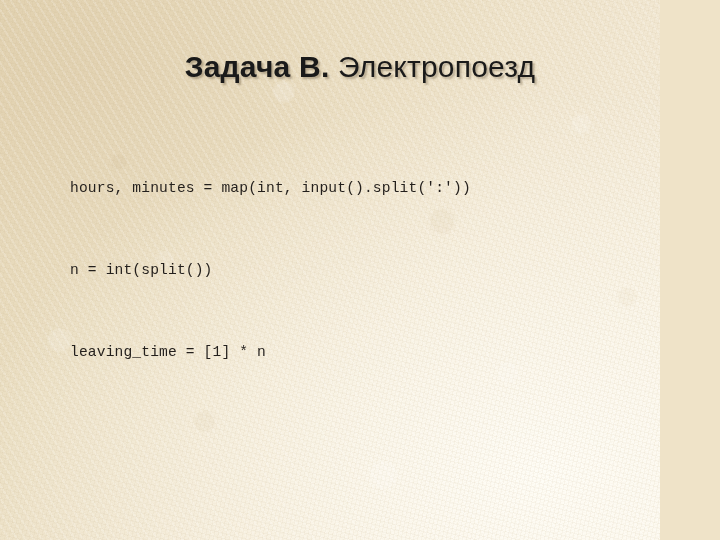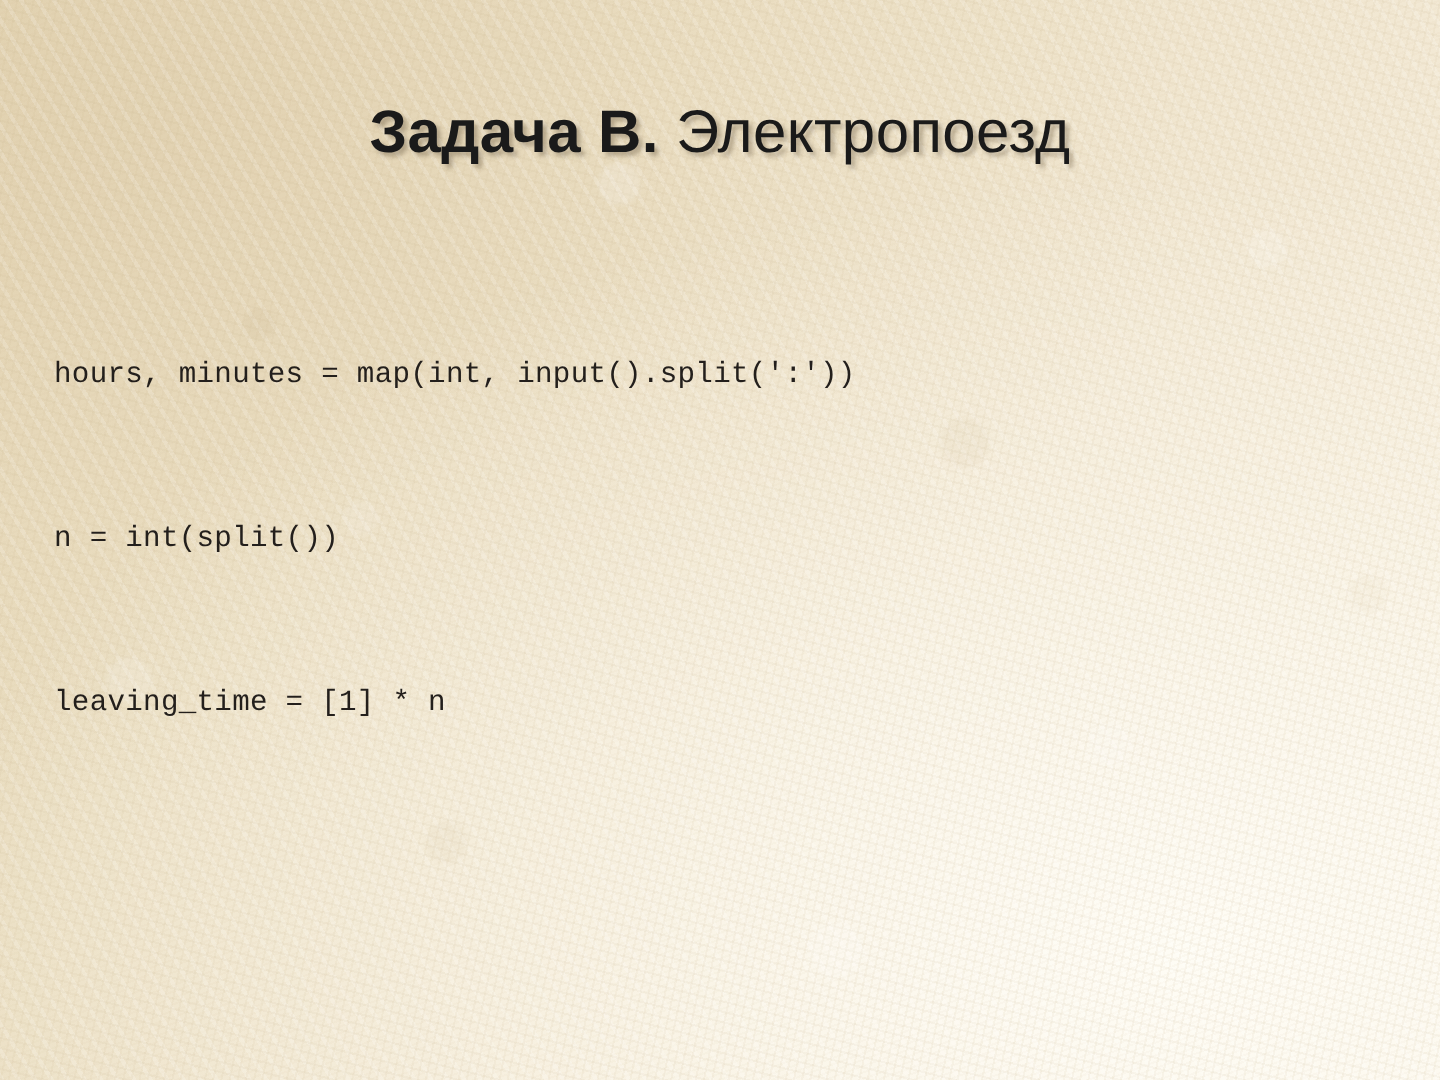--- a/index.html
+++ b/index.html
@@ -12,21 +12,21 @@
   body {
     font-family: "Liberation Sans", sans-serif;
     background-color: #efe3c8;
     position: relative;
   }
 
   
   #slide {
     position: absolute;
     left: 0; top: 0;
-    width: 720px; height: 540px;
+    width: 660px; height: 540px;
     background-color: #ece0c6;
     overflow: hidden;
   }
   #slide::before {
     content: "";
     position: absolute;
     left: 0; top: 0; right: 0; bottom: 0;
     background:
       radial-gradient(ellipse 120% 100% at 82% 88%, rgba(255,253,246,0.95) 0%, rgba(255,252,243,0.45) 38%, rgba(255,250,238,0.0) 72%),
       radial-gradient(ellipse 90% 80% at 12% 12%, rgba(222,205,172,0.55) 0%, rgba(230,214,184,0.22) 45%, rgba(236,224,198,0.0) 78%),
@@ -91,20 +91,21 @@
     font-size: 14.6px;
     line-height: 27.2px;
     color: #231f1c;
     white-space: pre;
     letter-spacing: 0.15px;
   }
   #code .ln {
     display: block;
     white-space: pre;
     height: 27.2px;
+    margin-left: 43px;
   }
 </style>
 </head>
 <body>
 
 <div id="slide">
   <div id="grain"></div>
   <div id="mottle"></div>
 
   <div id="title">

